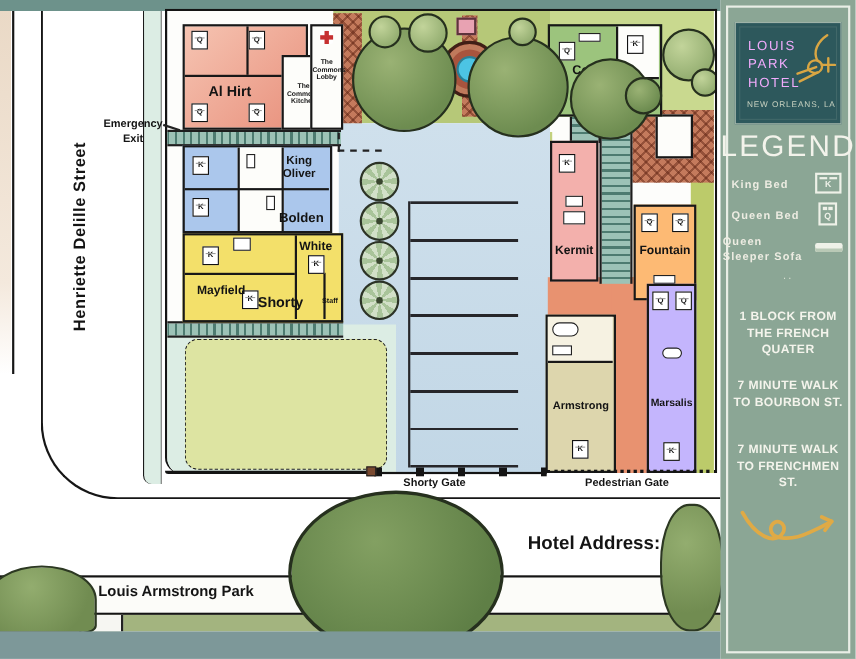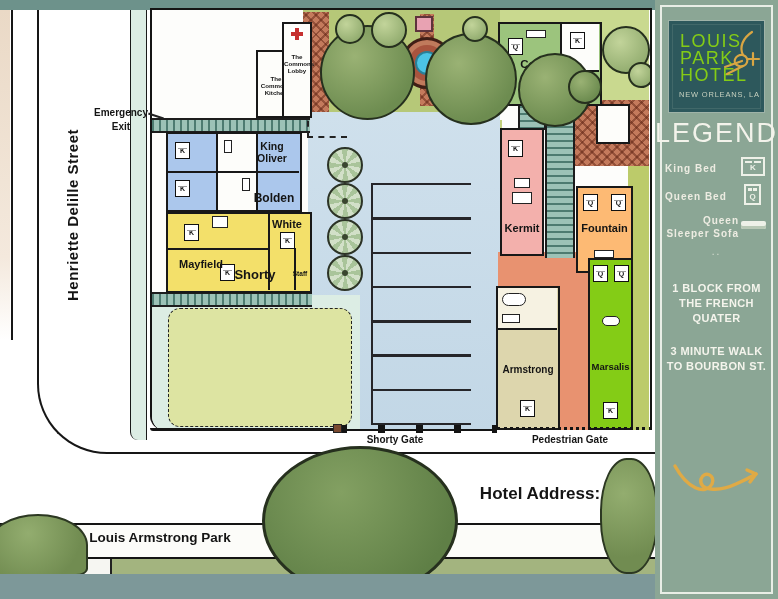--- a/index.html
+++ b/index.html
@@ -95,20 +95,29 @@
       <div class="abs" style="left:11px;top:11px;width:24px;height:24px;border-radius:50%;background:#4cc4e4;border:2px solid #2a7f96;"></div>
     </div>
     <div class="abs" style="left:263px;top:6px;width:18px;height:16px;background:#e8a2b2;border:2px solid #5e333c;"></div>
 
     <div class="abs planter" style="left:175px;top:137px;"></div>
     <div class="abs planter" style="left:175px;top:173px;"></div>
     <div class="abs planter" style="left:175px;top:209px;"></div>
     <div class="abs planter" style="left:175px;top:245px;"></div>
     <div class="abs" style="left:219px;top:173px;width:100px;height:242px;border-left:2.5px solid #26262a;background:repeating-linear-gradient(180deg,#26262a 0 2.5px,transparent 2.5px 34.3px);"></div>
 
+    <div class="bldg" style="left:14px;top:12px;width:114px;height:96px;background:linear-gradient(135deg,#f6c4b2,#e8907c);">
+      <div class="wall" style="left:56px;top:0;width:2px;height:44px;"></div>
+      <div class="wall" style="left:0;top:44px;width:109px;height:2px;"></div>
+      <span class="bed" style="left:6px;top:4px;">Q</span>
+      <span class="bed" style="left:58px;top:4px;">Q</span>
+      <span class="bed" style="left:6px;top:70px;">Q</span>
+      <span class="bed" style="left:58px;top:70px;">Q</span>
+      <div class="lbl" style="left:2px;top:52px;width:78px;font-size:13px;">Al Hirt</div>
+    </div>
 
     <div class="bldg" style="left:104px;top:40px;width:40px;height:68px;background:#fdfdfa;border-width:2px;">
       <div class="lbl" style="left:1px;top:24px;width:34px;font-size:6.2px;">The Commons Kitchen</div>
     </div>
     <div class="bldg" style="left:130px;top:12px;width:30px;height:96px;background:#fdfdfa;border-width:2px;">
       <div class="cross" style="left:7px;top:4px;"></div>
       <div class="lbl" style="left:0;top:30px;width:26px;font-size:6.2px;">The Commons Lobby</div>
     </div>
 
     <div class="bldg" style="left:14px;top:122px;width:136px;height:80px;background:#abc7ec;">
@@ -159,21 +168,21 @@
     </div>
 
     <div class="bldg" style="left:344px;top:276px;width:64px;height:144px;background:#ddd6ad;">
       <div class="room" style="left:0;top:0;width:59px;height:42px;border:none;border-bottom:2px solid #181818;background:#f6f2e2;"></div>
       <div class="furn" style="left:4px;top:5px;width:24px;height:13px;border-radius:7px;"></div>
       <div class="furn" style="left:4px;top:26px;width:18px;height:9px;"></div>
       <span class="bed" style="left:22px;top:112px;">K</span>
       <div class="lbl" style="left:0;top:76px;width:60px;font-size:10px;">Armstrong</div>
     </div>
 
-    <div class="bldg" style="left:436px;top:248px;width:45px;height:172px;background:#84cc16;">
+    <div class="bldg" style="left:436px;top:248px;width:45px;height:172px;background:#c4b5fd;">
       <span class="bed" style="left:3px;top:5px;">Q</span>
       <span class="bed" style="left:24px;top:5px;">Q</span>
       <div class="furn" style="left:12px;top:56px;width:18px;height:10px;border-radius:6px;"></div>
       <span class="bed" style="left:13px;top:142px;">K</span>
       <div class="lbl" style="left:0;top:102px;width:41px;font-size:9.5px;">Marsalis</div>
     </div>
 
     <div class="tree" style="left:168px;top:15px;width:95px;height:95px;"></div>
     <div class="tree tree-light" style="left:219px;top:2px;width:36px;height:36px;"></div>
     <div class="tree tree-light" style="left:183px;top:4px;width:30px;height:30px;"></div>
@@ -205,21 +214,21 @@
   <div class="bush" style="left:-12px;top:514px;width:100px;height:62px;border-radius:50% 50% 12% 12%;"></div>
   <div class="tree" style="left:262px;top:446px;width:196px;height:150px;background:radial-gradient(circle at 40% 30%, #83a062, #5f7f46 75%);border-width:3px;"></div>
   <div class="bush" style="left:600px;top:458px;width:58px;height:116px;border-radius:46%;"></div>
   <div class="abs" style="left:0;top:574px;width:655px;height:25px;background:#7d9899;"></div>
 
   <div id="panel">
     <div class="inner-border"></div>
 
     <div class="abs" style="left:13px;top:20px;width:97px;height:93px;background:#2d585c;border:1.5px solid #9fb3a8;">
       <div class="abs" style="inset:3px;border:1px solid #7d979042;"></div>
-      <div class="abs" style="left:11px;top:12px;color:#84cc16;font-size:18px;letter-spacing:1.5px;line-height:17px;font-weight:500;">
+      <div class="abs" style="left:11px;top:12px;color:#f0abfc;font-size:12px;letter-spacing:1.5px;line-height:17px;font-weight:500;">
         <div>LOUIS</div>
         <div>PARK</div>
         <div>HOTEL</div>
       </div>
       <div class="abs" style="left:10px;top:69px;font-size:7.5px;letter-spacing:.8px;color:#c6d0bf;">NEW ORLEANS, LA</div>
       <svg class="abs" style="right:2px;top:6px;" width="46" height="56" viewBox="0 0 46 56">
         <g stroke="#d9a643" stroke-width="2.2" fill="none" stroke-linecap="round">
           <path d="M36 5 C 27 11, 23 20, 27 28"></path>
           <path d="M27 28 c -8 -1 -12 9 -4 11 c 8 2 12 -8 4 -11"></path>
           <path d="M9 40 l 17 -6"></path>
@@ -234,27 +243,28 @@
     <div class="legend-label" style="left:10px;top:163px;">King Bed</div>
     <div class="licon-king" style="left:86px;top:157px;">
       <span class="licon-letter">K</span>
     </div>
 
     <div class="legend-label" style="left:10px;top:191px;">Queen Bed</div>
     <div class="licon-queen" style="left:89px;top:184px;">
       <span class="licon-letter" style="margin-bottom:0;margin-top:3px;">Q</span>
     </div>
 
-    <div class="legend-label" style="left:2px;top:214px;width:82px;text-align:right;line-height:13px;">Queen Sleeper Sofa</div>
+    <div class="legend-label" style="left:2px;top:214px;width:82px;text-align:left;line-height:13px;">Queen Sleeper Sofa</div>
     <div class="licon-sofa" style="left:86px;top:221px;"></div>
 
     <div class="abs" style="left:0;top:246px;width:100%;text-align:center;color:#d8dfd2;font-size:10px;letter-spacing:2px;">..</div>
 
     <div class="note" style="top:281px;">1 BLOCK FROM THE FRENCH QUATER</div>
-    <div class="note" style="top:344px;">3 MINUTE WALK TO BOURBON ST.</div>
+    <div class="note" style="top:344px;">7 MINUTE WALK TO BOURBON ST.</div>
+    <div class="note" style="top:402px;">7 MINUTE WALK TO FRENCHMEN ST.</div>
 
     <svg class="abs" style="left:14px;top:450px;" width="96" height="62" viewBox="0 0 96 62">
       <g stroke="#e0aa45" stroke-width="3.4" fill="none" stroke-linecap="round">
         <path d="M6 16 C 18 38, 36 46, 43 34 C 47 25, 35 20, 32 29 C 29 41, 50 42, 67 34 C 74 31, 80 28, 87 24"></path>
         <path d="M87 24 l -9 -4"></path>
         <path d="M87 24 l -6 8"></path>
       </g>
     </svg>
   </div>
 

